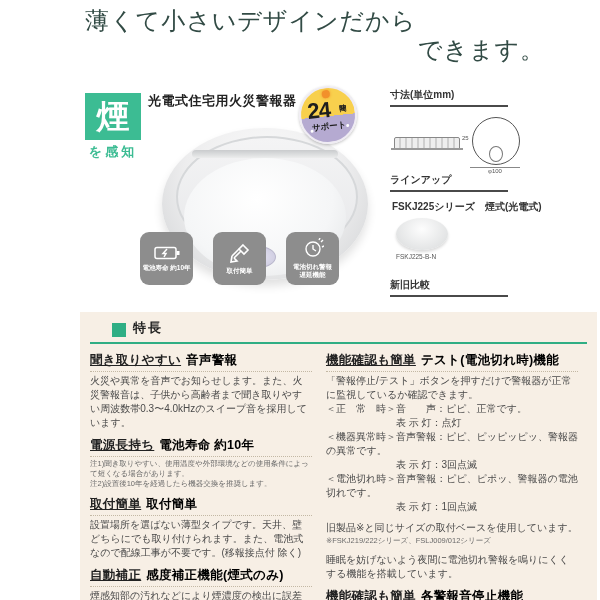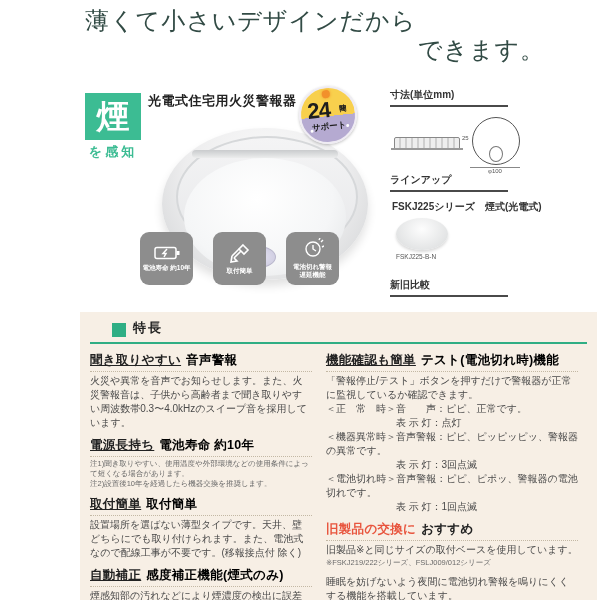--- a/index.html
+++ b/index.html
@@ -249,23 +249,20 @@
         <p class="fbody">「警報停止/テスト」ボタンを押すだけで警報器が正常に監視しているか確認できます。
 ＜正　常　時＞音　　声：ピピ、正常です。
 　　　　　　　表 示 灯：点灯
 ＜機器異常時＞音声警報：ピピ、ピッピッピッ、警報器の異常です。
 　　　　　　　表 示 灯：3回点滅
 ＜電池切れ時＞音声警報：ピピ、ピポッ、警報器の電池切れです。
 　　　　　　　表 示 灯：1回点滅</p>
       </div>
 
       <div class="feature">
-        <h3 class="ftitle">
-          <span class="t-red">旧製品の交換に</span><span class="t-dark">おすすめ</span>
-        </h3>
         <p class="fbody">旧製品※と同じサイズの取付ベースを使用しています。</p>
         <p class="fnotes">※FSKJ219/222シリーズ、FSLJ009/012シリーズ</p>
       </div>
 
       <div class="feature">
         <p class="fbody">睡眠を妨げないよう夜間に電池切れ警報を鳴りにくくする機能を搭載しています。</p>
       </div>
 
       <div class="feature">
         <h3 class="ftitle">

